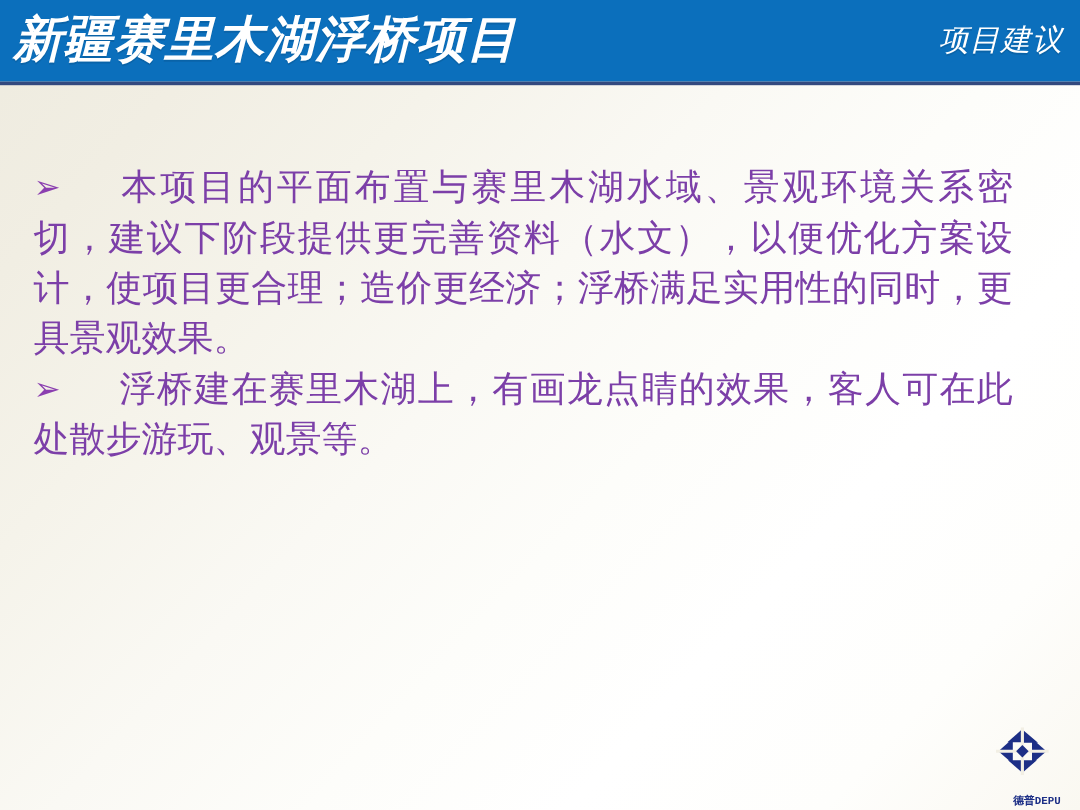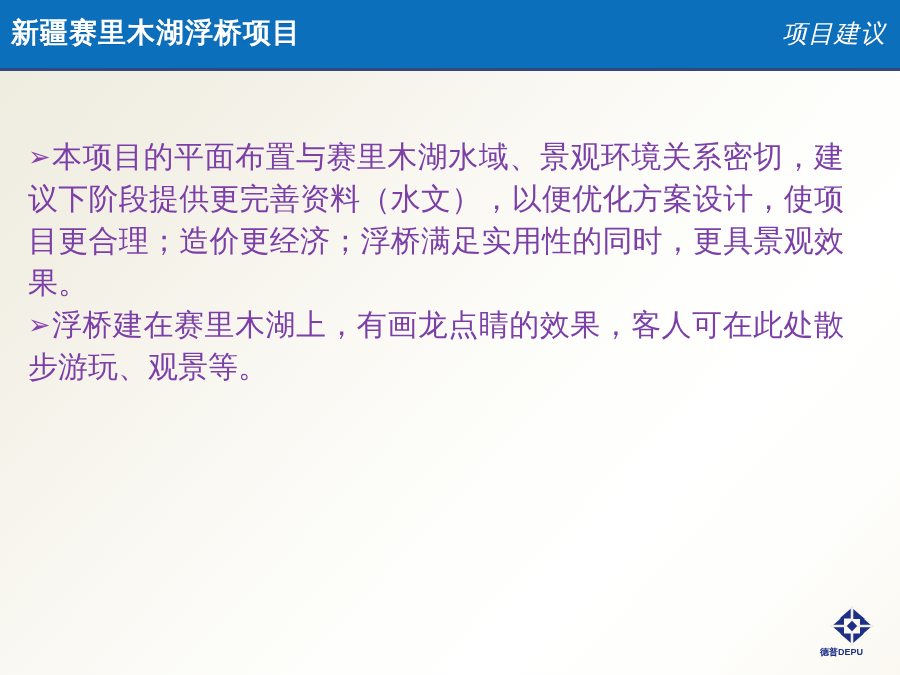--- a/index.html
+++ b/index.html
@@ -57,22 +57,23 @@
     left: 0;
     top: 0;
     width: 900px;
     height: 68px;
   }
   .slide-title {
     position: absolute;
     left: 11px;
     top: 12px;
     font-family: "DejaVu Serif", "Liberation Serif", serif;
+    font-style: italic;
     font-weight: 700;
-    font-size: 28px;
+    font-size: 41px;
     line-height: 42px;
     letter-spacing: 1px;
     color: #ffffff;
     white-space: nowrap;
     text-shadow: 0 1px 0 rgba(0,0,0,0.10);
   }
   .slide-section {
     position: absolute;
     right: 14px;
     top: 17px;
@@ -110,44 +111,45 @@
     display: inline-block;
     color: #8b3fb0;
     font-size: 27px;
     line-height: 42px;
     vertical-align: top;
     margin-right: 1px;
     font-family: "DejaVu Sans", "Liberation Sans", sans-serif;
   }
   .para .ptext {
     color: #7c3fa8;
+    margin-left: 47px;
   }
 
   
   .logo-block {
     position: absolute;
     left: 820px;
     top: 606px;
     width: 64px;
     height: 58px;
   }
   .logo-mark {
     position: relative;
     width: 44px;
     height: 40px;
     margin: 0 auto;
   }
   .logo-mark svg {
     display: block;
   }
   .logo-text {
-    margin-top: 1px;
-    text-align: left;
+    margin-top: 17px;
+    text-align: right;
     color: #1d2f86;
-    font-family: Liberation Sans, sans-serif;
+    font-family: Liberation Mono, monospace;
     font-weight: 700;
     font-size: 9px;
     line-height: 11px;
     letter-spacing: 0px;
     white-space: nowrap;
   }
 </style>
 </head>
 <body>
 

